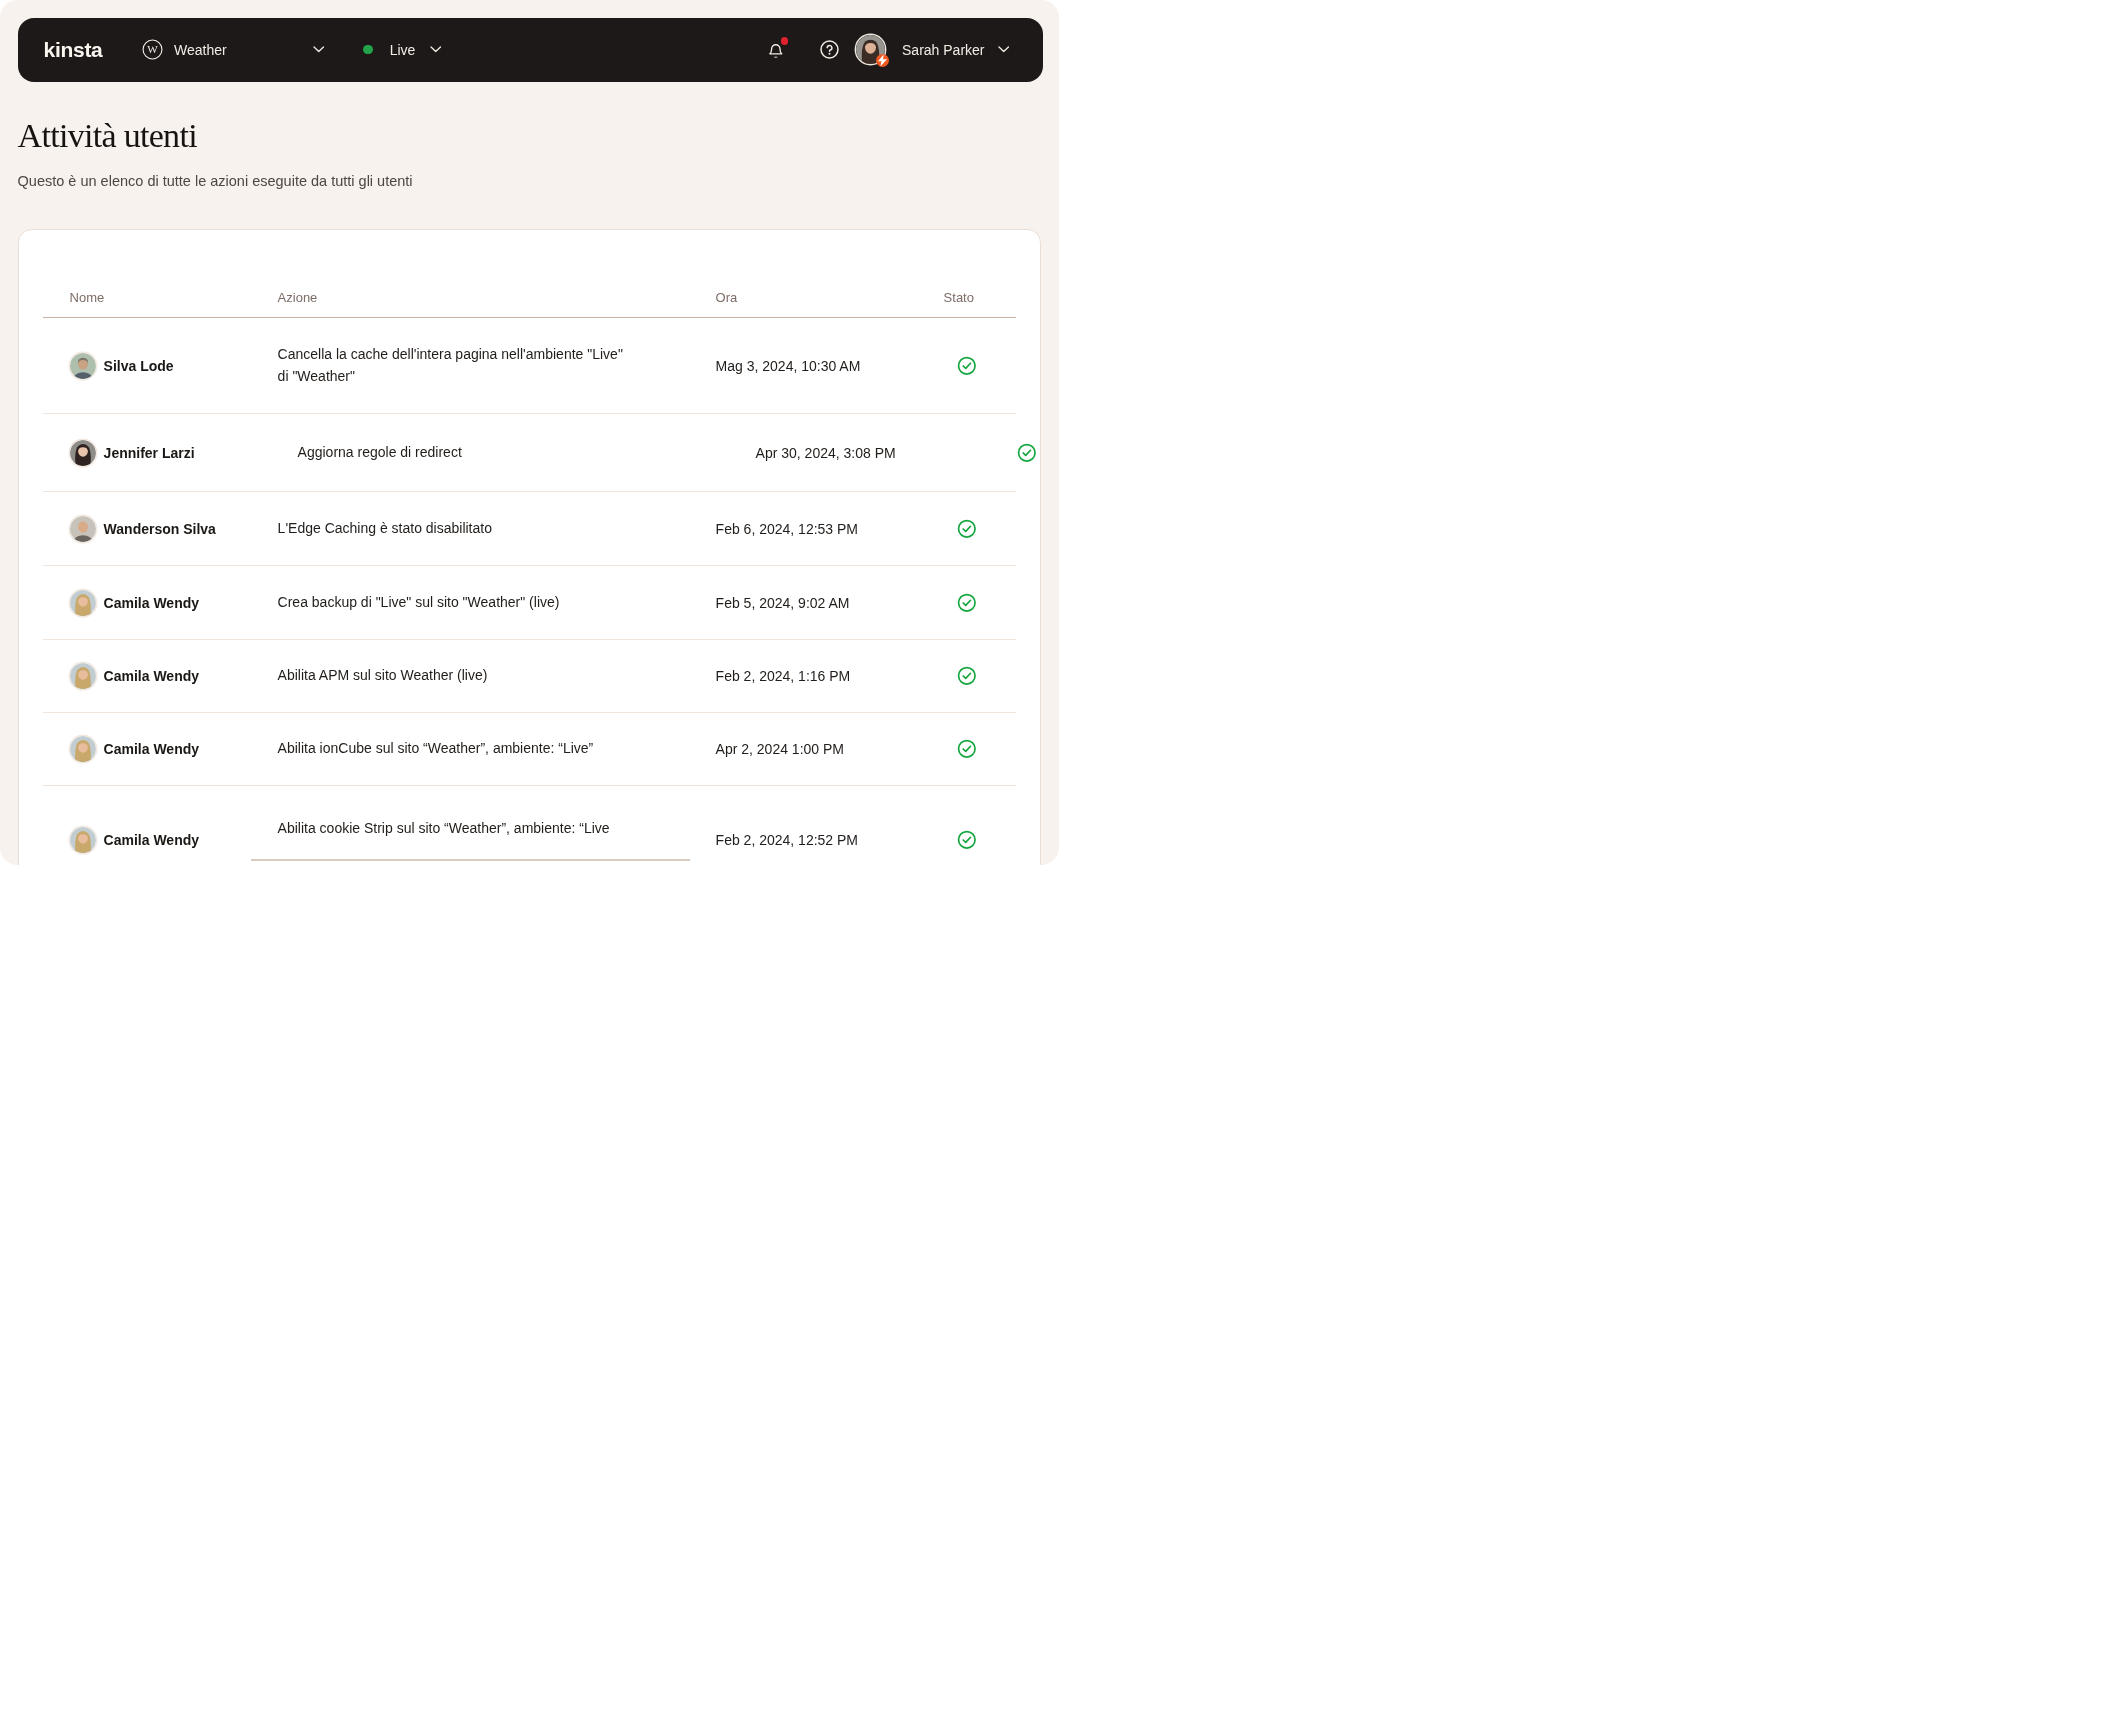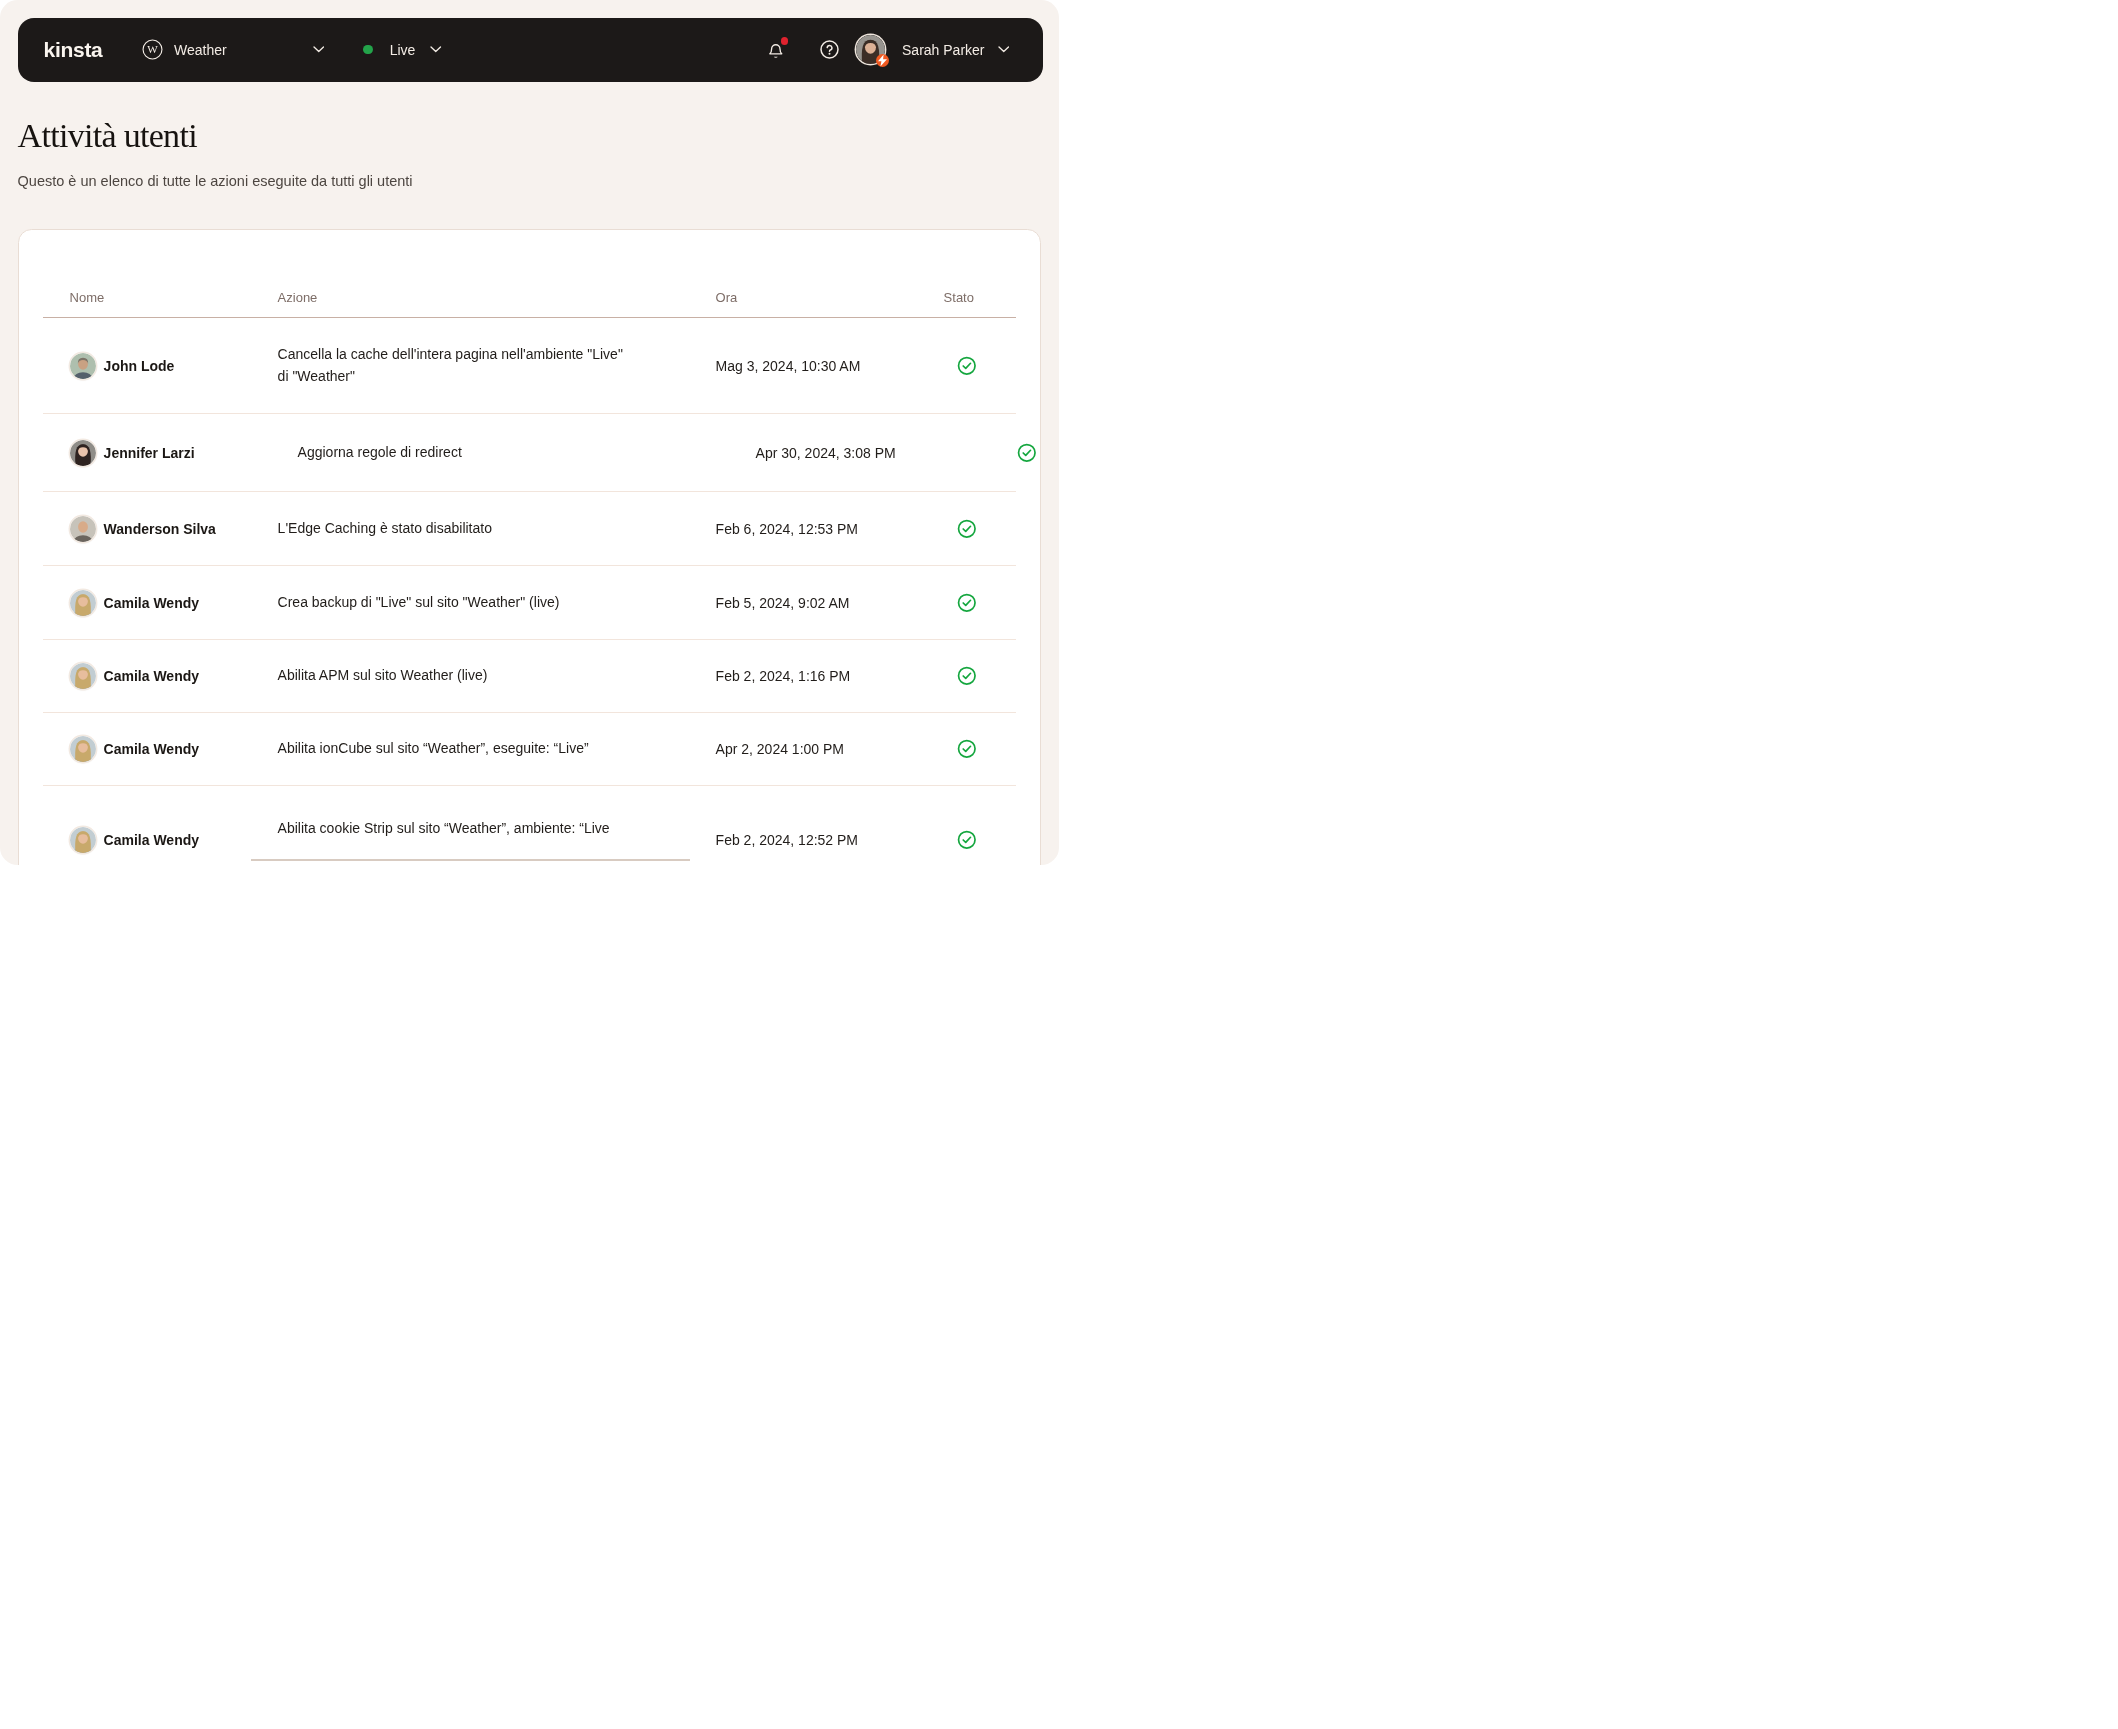--- a/index.html
+++ b/index.html
@@ -230,21 +230,21 @@
                   </defs>
     <g clip-path="url(#avRow0)">
       <rect width="40" height="40" fill="#aebfae"></rect>
       <path d="M4.5 41 Q7 29.8 20 29.8 Q33 29.8 35.5 41 Z" fill="#55606b"></path>
 
       <ellipse cx="20" cy="17" rx="7.6" ry="8.8" fill="#c9a183"></ellipse>
       <path d="M12.1 16.5 Q11.4 7.2 20 7.2 Q28.6 7.2 27.9 16.5 Q26.5 10.8 20 10.8 Q13.5 10.8 12.1 16.5 Z" fill="#7d7468"></path>
     </g>
   </svg>
               </span>
-      <span class="row-name">John Lode</span>
+      <span class="row-name">Silva Lode</span>
     </div>
     <div class="cell action-cell">
       <span class="action-text">Cancella la cache dell'intera pagina nell'ambiente "Live" di "Weather"</span>
     </div>
     <div class="cell time-cell">Mag 3, 2024, 10:30 AM</div>
     <div class="cell status-cell">
       <svg class="check-icon" width="19.6" height="19.6" viewBox="0 0 29 29" fill="none">
         <circle cx="14.5" cy="14.5" r="12.2" stroke="currentColor" stroke-width="2.5"></circle>
         <path d="M9.2 14.8 L12.9 18.4 L20 10.8" stroke="currentColor" stroke-width="2.5" stroke-linecap="round" stroke-linejoin="round"></path>
       </svg>
@@ -393,21 +393,21 @@
       <path d="M4.5 41 Q7 29.8 20 29.8 Q33 29.8 35.5 41 Z" fill="#9fb0bb"></path>
       <path d="M8.5 40 Q7 24 9.5 15 Q12 6.5 20 6.5 Q28 6.5 30.5 15 Q33 24 31.5 40 Z" fill="#c8a96b"></path>
       <ellipse cx="20" cy="17" rx="7.6" ry="8.8" fill="#e7bd9d"></ellipse>
       <path d="M11.9 18 Q11.2 7 20 7 Q28.8 7 28.1 18 Q27 11.2 20 11.2 Q13 11.2 11.9 18 Z" fill="#c8a96b"></path>
     </g>
   </svg>
               </span>
       <span class="row-name">Camila Wendy</span>
     </div>
     <div class="cell action-cell">
-      <span class="action-text">Abilita ionCube sul sito “Weather”, eseguite: “Live”</span>
+      <span class="action-text">Abilita ionCube sul sito “Weather”, ambiente: “Live”</span>
     </div>
     <div class="cell time-cell">Apr 2, 2024 1:00 PM</div>
     <div class="cell status-cell">
       <svg class="check-icon" width="19.6" height="19.6" viewBox="0 0 29 29" fill="none">
         <circle cx="14.5" cy="14.5" r="12.2" stroke="currentColor" stroke-width="2.5"></circle>
         <path d="M9.2 14.8 L12.9 18.4 L20 10.8" stroke="currentColor" stroke-width="2.5" stroke-linecap="round" stroke-linejoin="round"></path>
       </svg>
     </div>
   </div>
 

